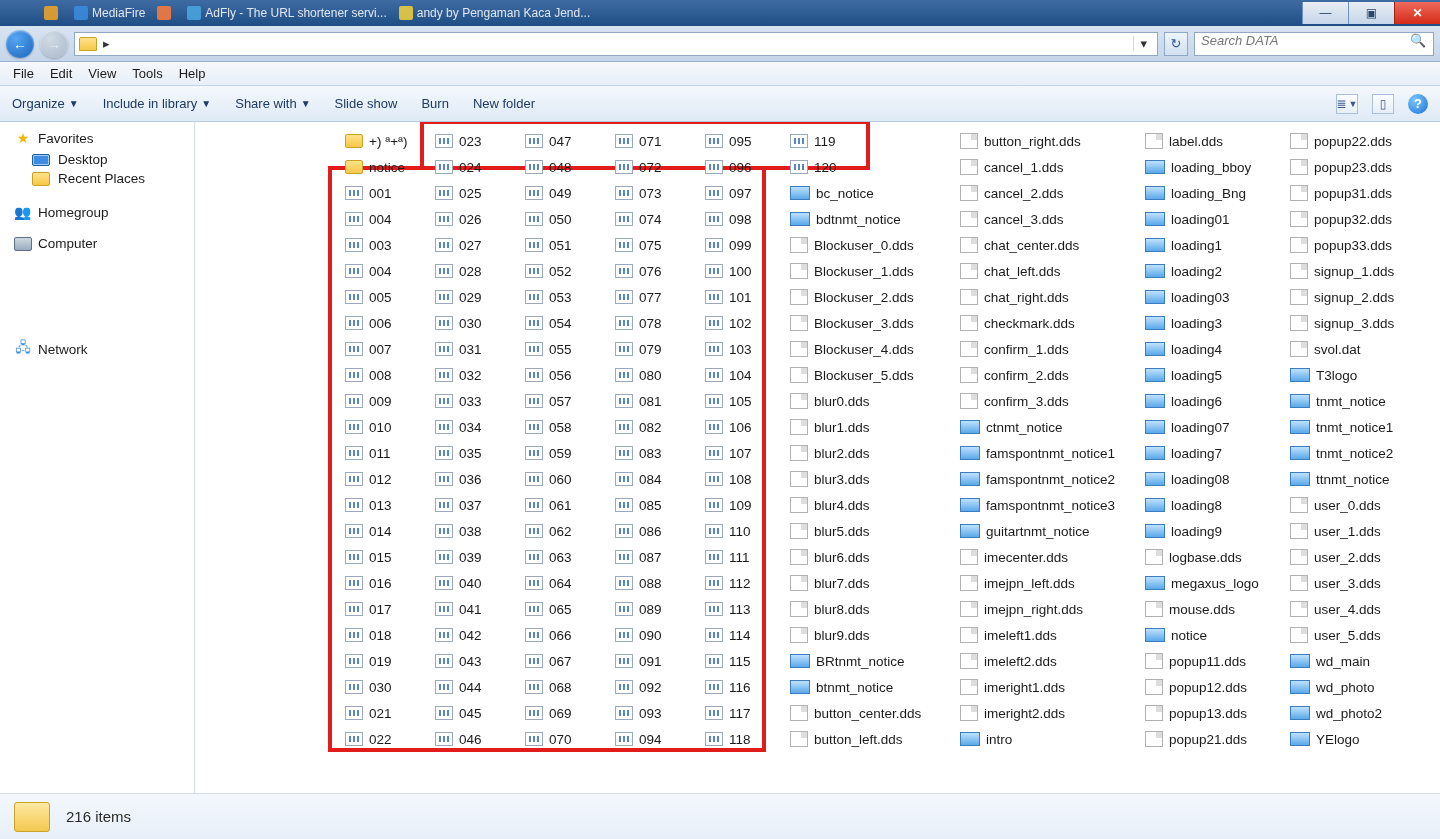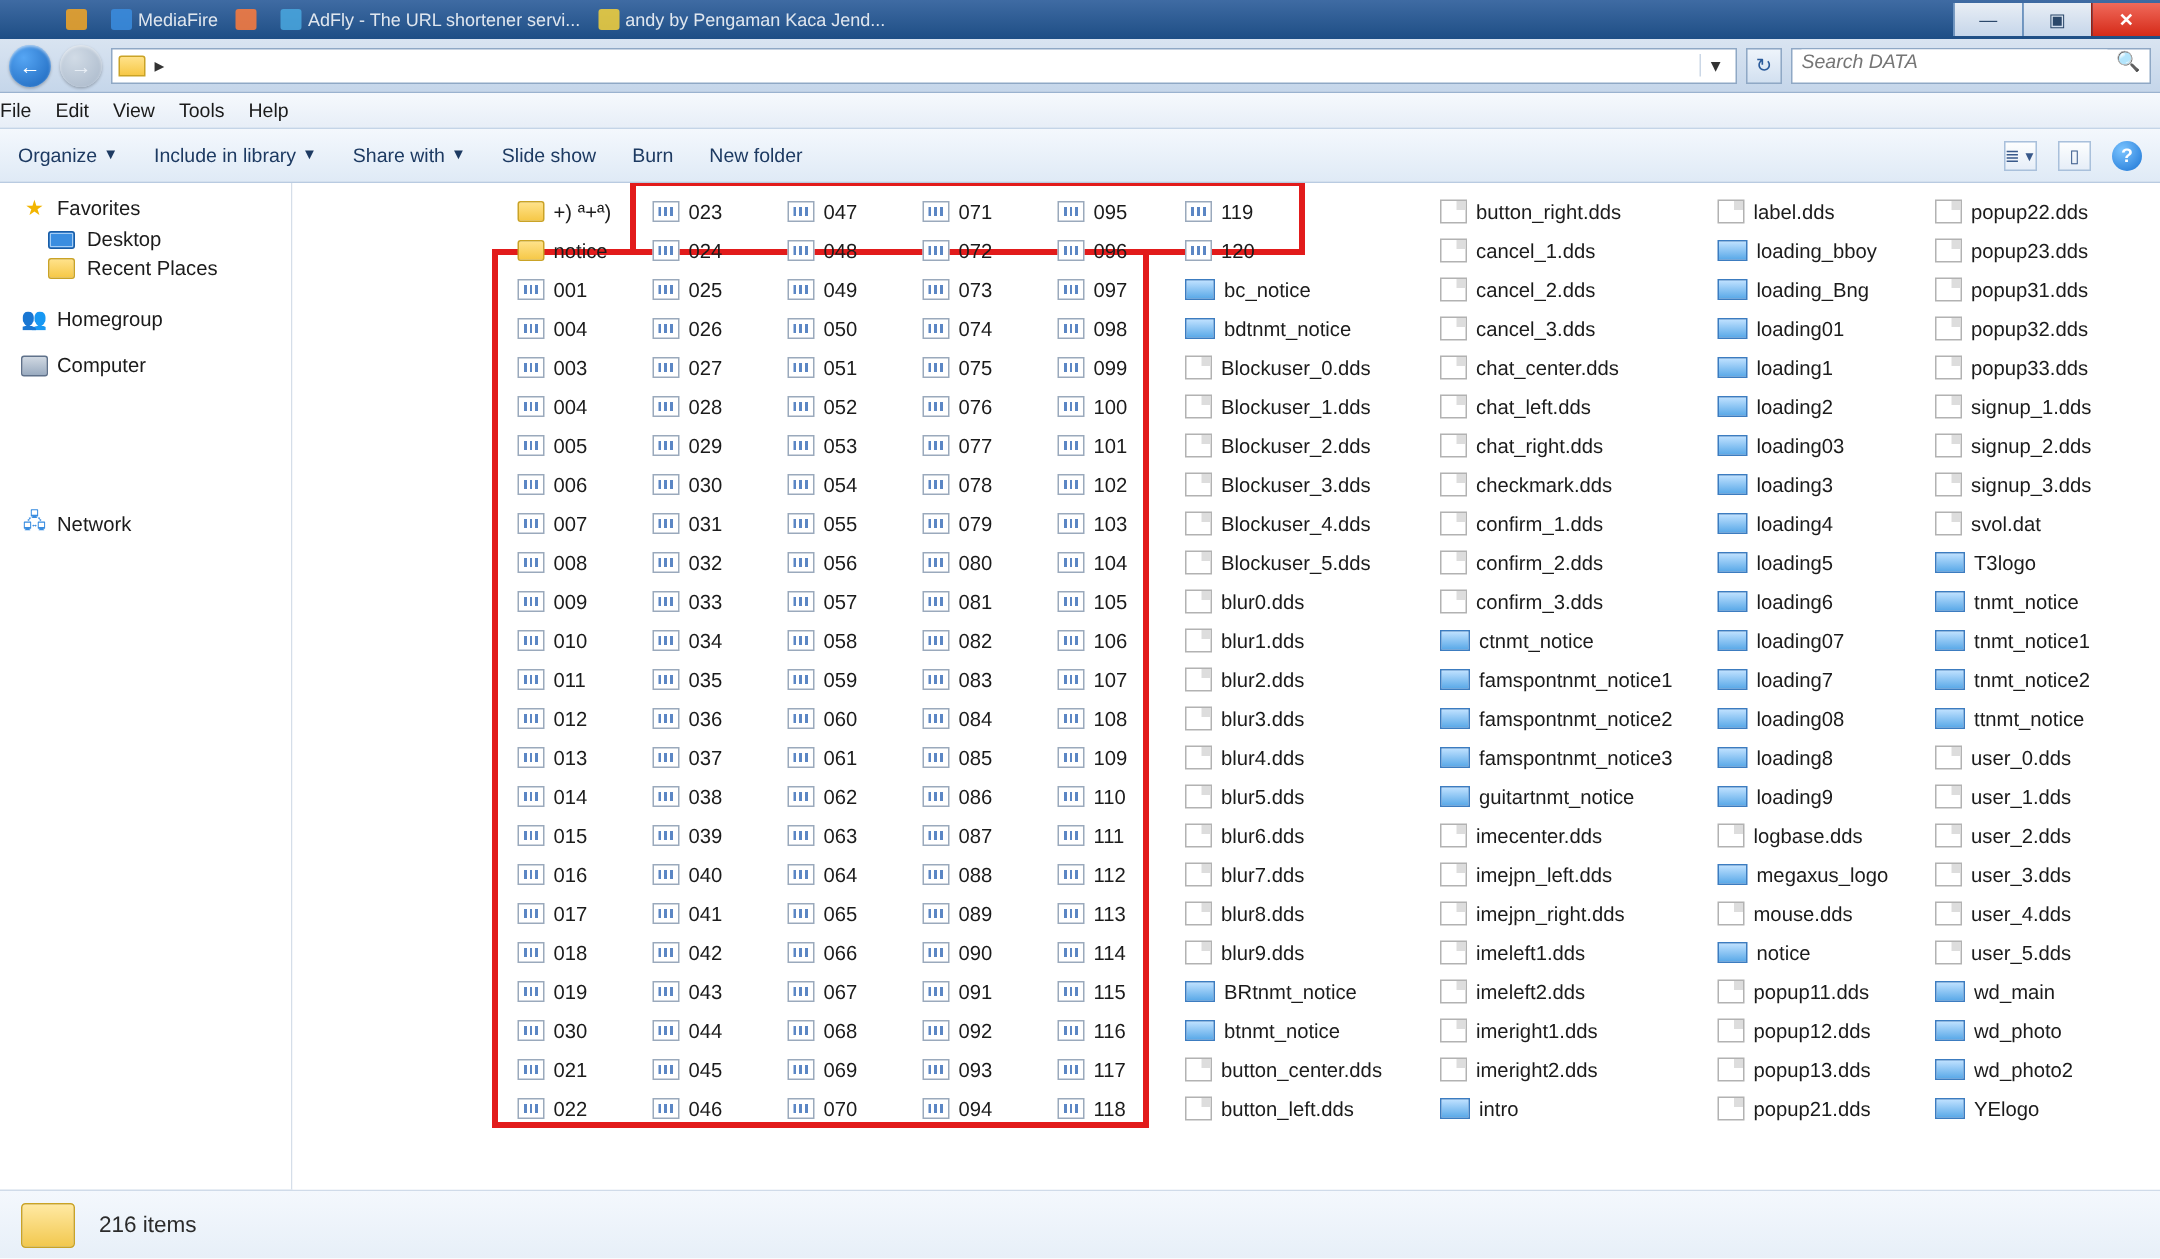--- a/index.html
+++ b/index.html
@@ -21,21 +21,21 @@
     .addressbar { flex:1; height:24px; background:#fff; border:1px solid #8fa8c5; display:flex; align-items:center; padding:0 4px; gap:6px; font-size:13px;}
     .addressbar .foldericon{width:18px;height:14px;background:linear-gradient(#ffe28a,#f6c847);border:1px solid #caa326;border-radius:2px 2px 0 0;}
     .addressbar .crumb-sep{color:#333;}
     .addressbar .hist{margin-left:auto;color:#333;padding:0 6px;border-left:1px solid #cbd7e6;}
     .refreshbtn{width:24px;height:24px;background:linear-gradient(#eef4fb,#d2e0f0);border:1px solid #8fa8c5;display:flex;align-items:center;justify-content:center;color:#2a5a9a;font-size:13px;}
     .searchbox { width:240px; height:24px; background:#fff; border:1px solid #8fa8c5; display:flex; align-items:flex-start; padding:0 6px; gap:6px;}
     .searchbox input{border:none;outline:none;font-size:13px;color:#8a98a8;width:100%;font-style:italic;}
     .searchbox .magnifier{color:#2a5a9a;font-size:13px;}
 
     
-    .menubar { height:24px; background: linear-gradient(#f6f9fd,#e7eef7); border-bottom:1px solid #c4d4e7; display:flex; align-items:center; padding:0 0; gap:16px; font-size:13px; color:#1b1b1b;}
+    .menubar { height:24px; background: linear-gradient(#f6f9fd,#e7eef7); border-bottom:1px solid #c4d4e7; display:flex; align-items:center; padding:0 13px; gap:16px; font-size:13px; color:#1b1b1b;}
 
     
     .cmdbar { height:36px; background: linear-gradient(#f4f8fd,#dfeaf6); border-bottom:1px solid #b9cbe1; display:flex; align-items:center; padding:0 12px; gap:24px; font-size:13px; color:#1d3a62;}
     .cmdbar .btn{display:flex;align-items:center;gap:4px;}
     .cmdbar .btn .drop{font-size:10px;color:#1d3a62;}
     .cmdbar .right{margin-left:auto;display:flex;align-items:center;gap:14px;}
     .cmdbar .iconbtn{width:22px;height:20px;border:1px solid #a9c0db;background:linear-gradient(#fdfefe,#e6eef8);display:flex;align-items:center;justify-content:center;font-size:12px;color:#39598a;}
     .cmdbar .helpbtn{width:20px;height:20px;border-radius:50%;background:radial-gradient(circle at 35% 30%,#7bc4ff,#1a73d4);color:#fff;display:flex;align-items:center;justify-content:center;font-size:13px;font-weight:bold;}
 
     

